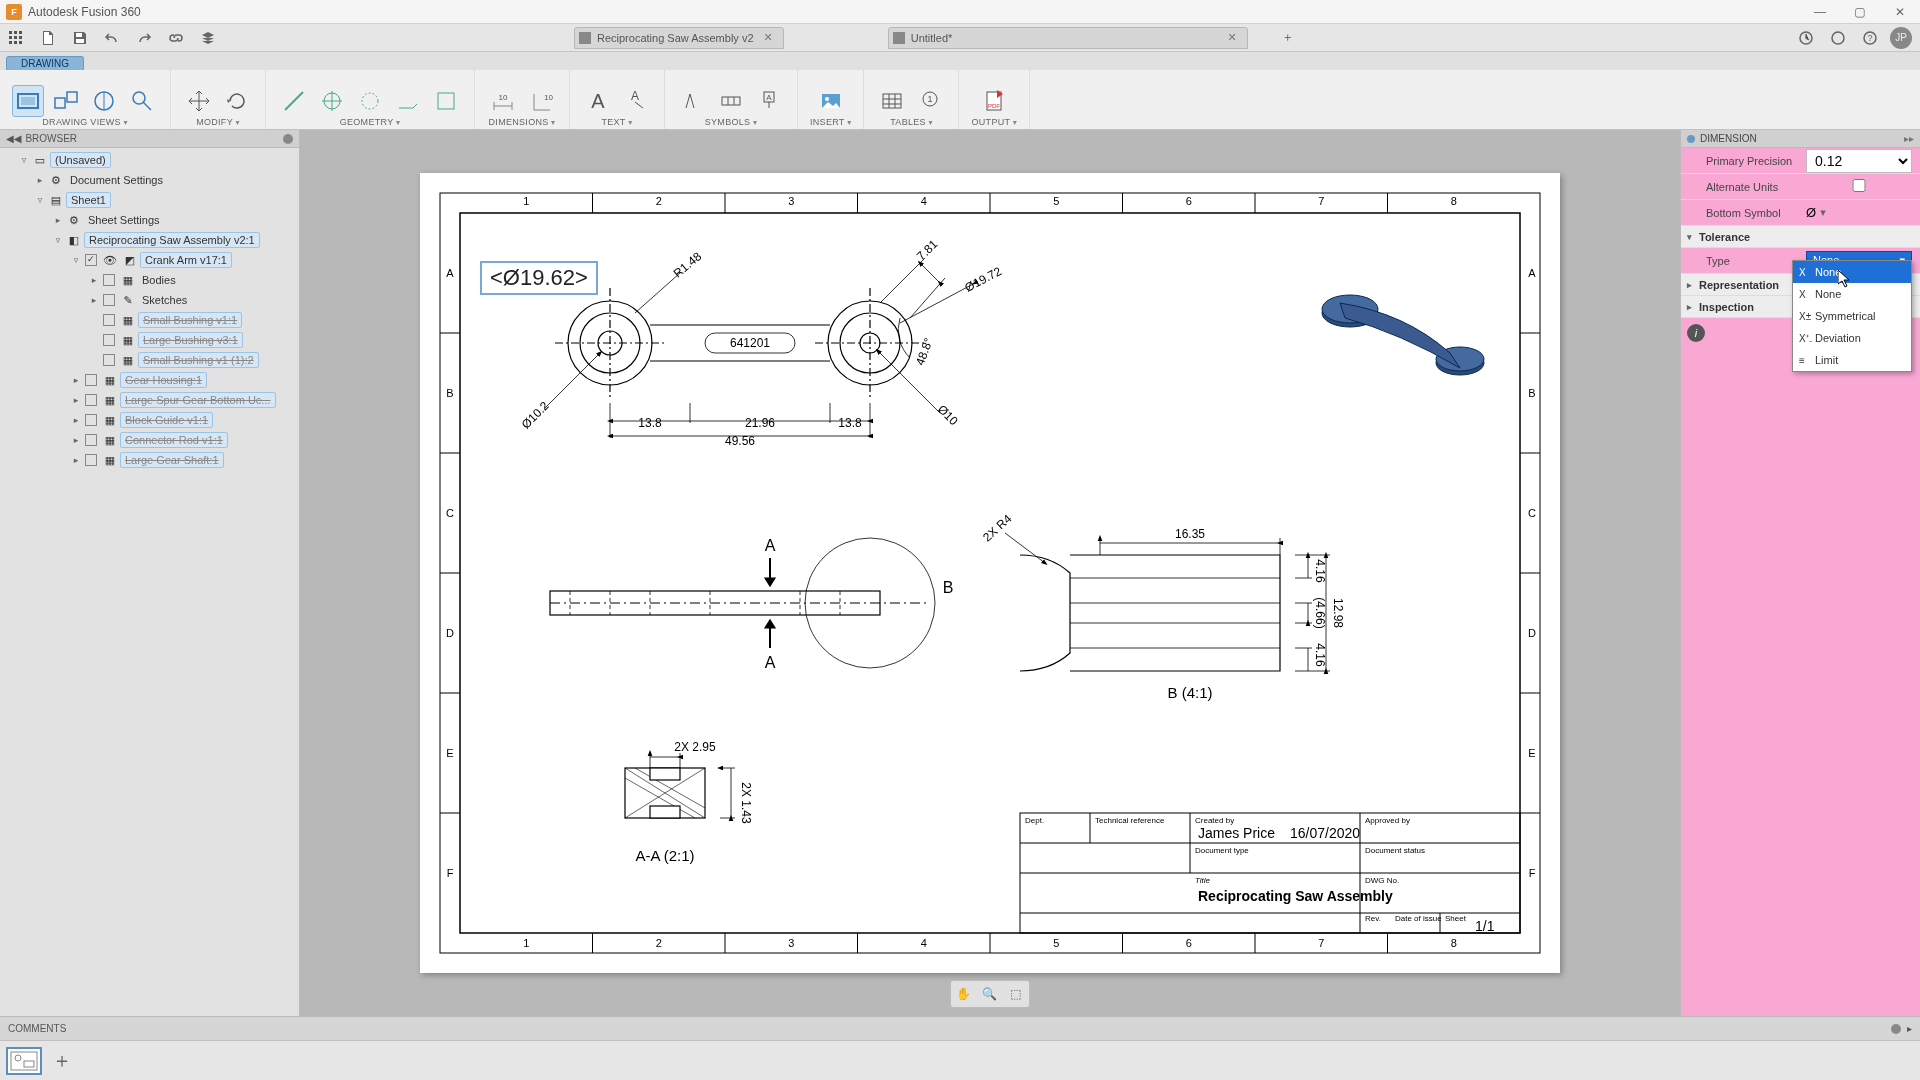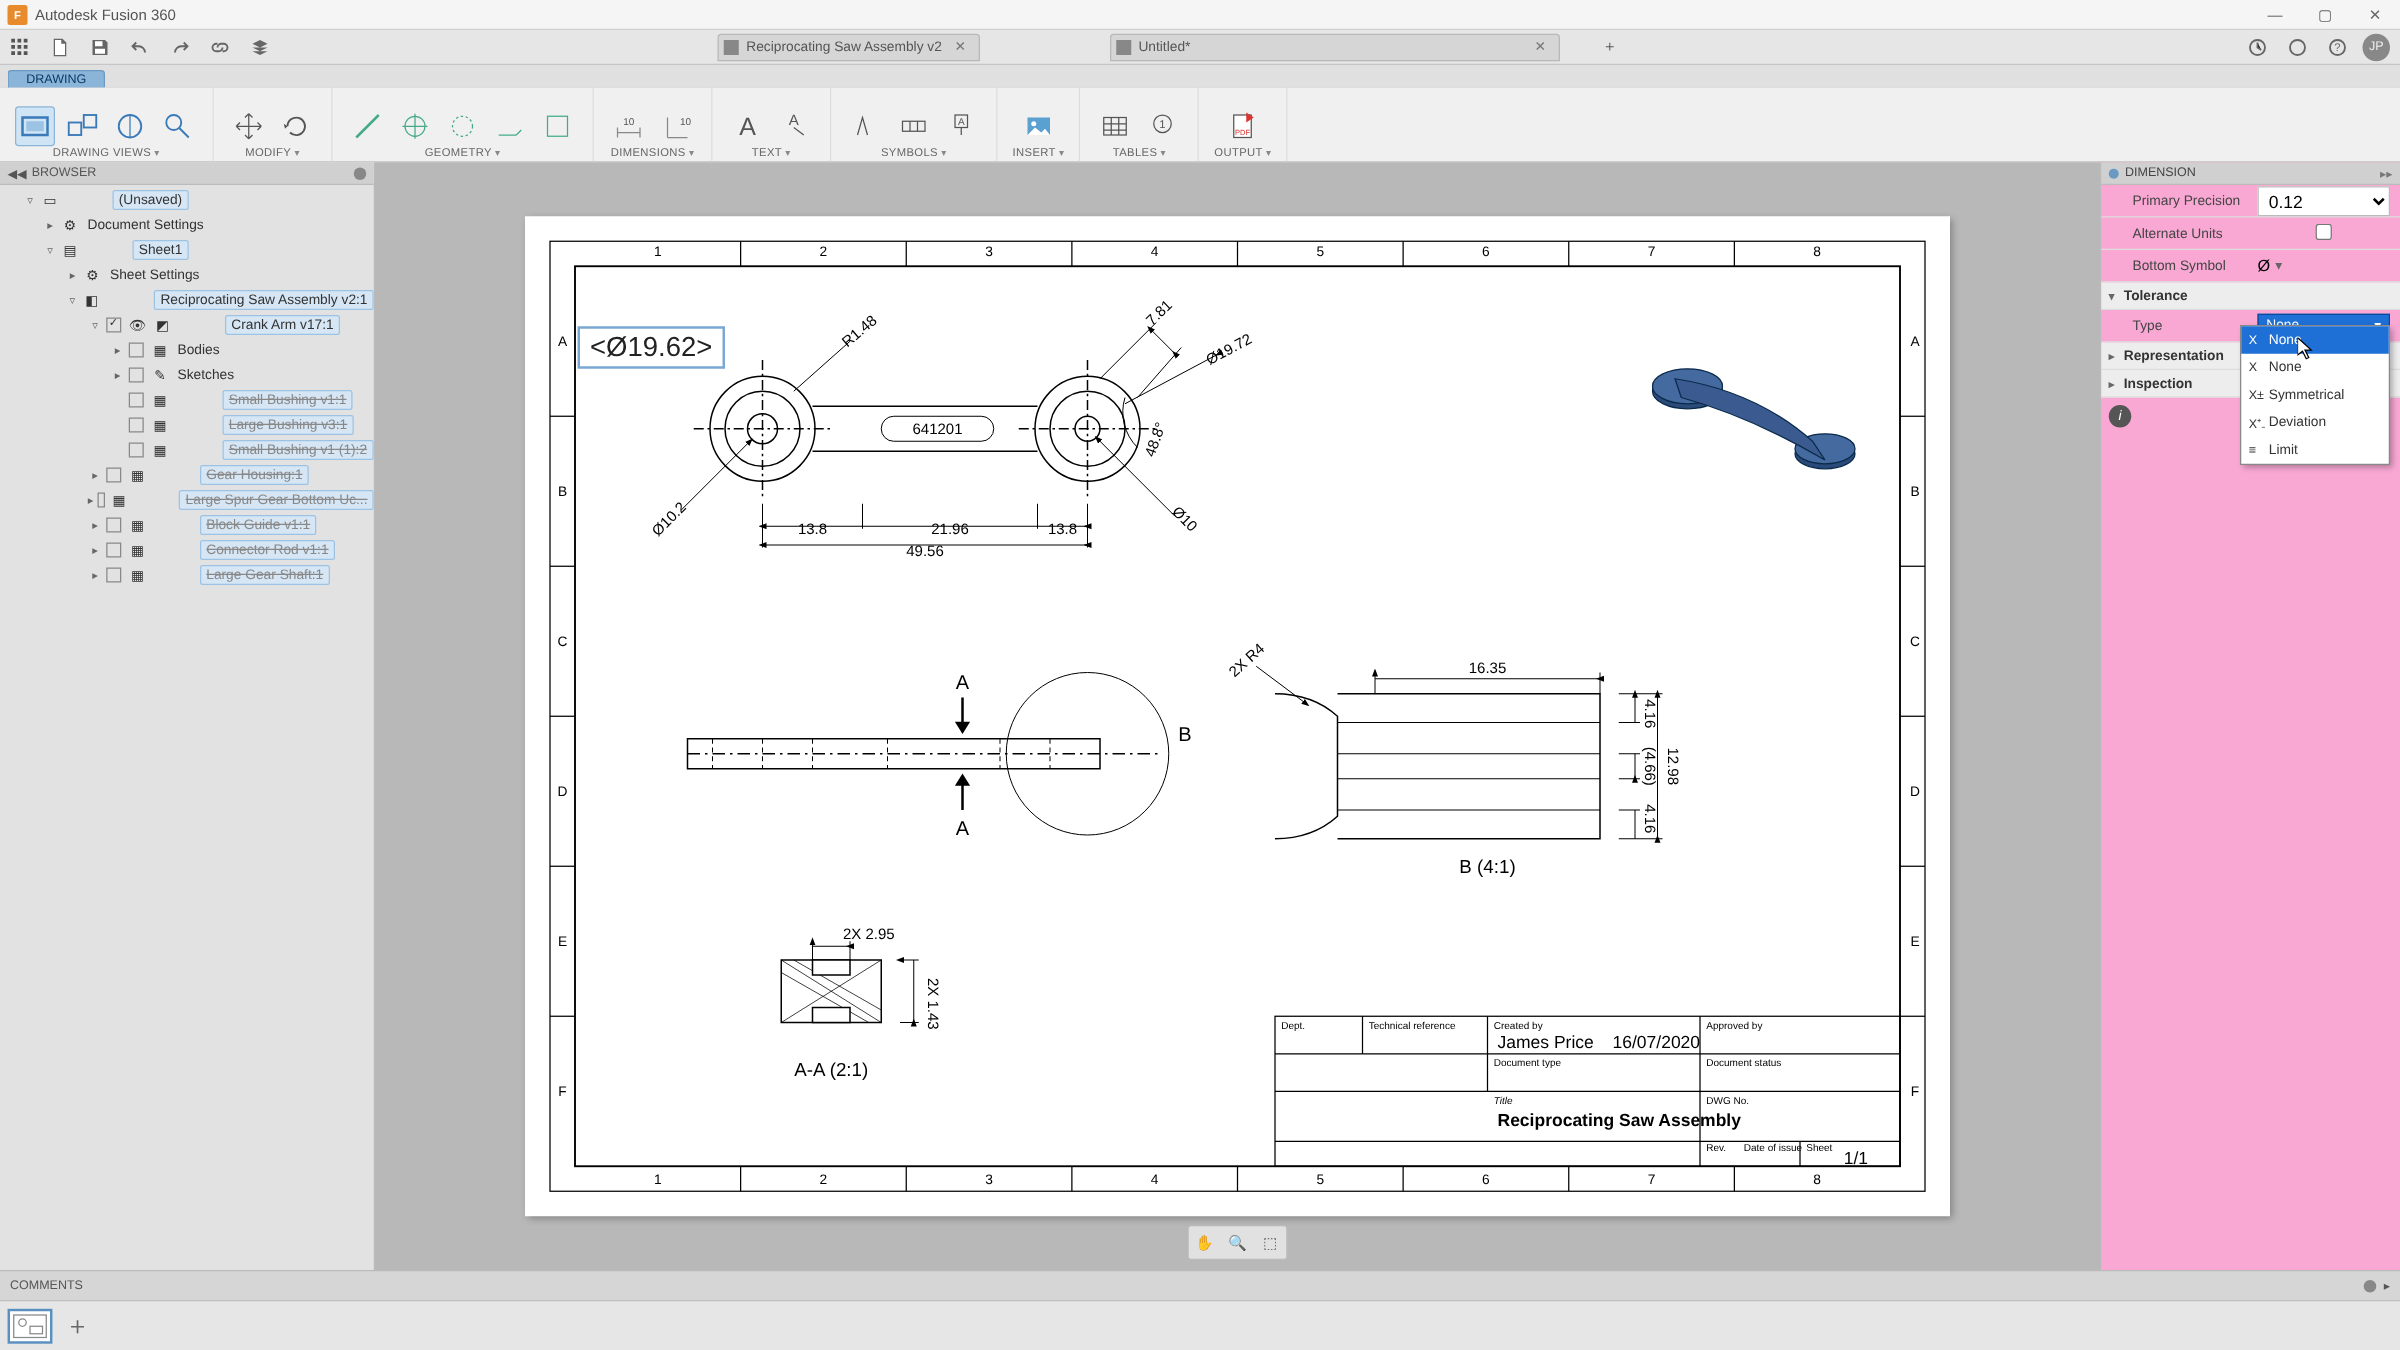--- a/index.html
+++ b/index.html
@@ -52,21 +52,21 @@
 .tree-row .ic { width: 14px; height: 14px; margin: 0 3px; display: inline-flex; align-items: center; justify-content: center; }
 .tree-row .cb { width: 12px; height: 12px; border: 1px solid #888; margin: 0 3px; }
 .tree-row .cb.checked::after { content: "✓"; font-size: 9px; color: #333; position: relative; top: -3px; left: 1px;}
 .tree-row .lbl { padding: 1px 4px; }
 .tree-row.depth1 { padding-left: 18px; }
 .tree-row.depth2 { padding-left: 34px; }
 .tree-row.depth3 { padding-left: 52px; }
 .tree-row.depth4 { padding-left: 70px; }
 .tree-row.depth5 { padding-left: 88px; }
 .tree-row .strike { text-decoration: line-through; color: #888; }
-.tree-row .sel { background: #d6e6f5; border: 1px solid #9cc3e4; border-radius: 2px; margin-left: 40px;}
+.tree-row .sel { background: #d6e6f5; border: 1px solid #9cc3e4; border-radius: 2px;}
 
 
 .canvas-wrap { flex: 1; background: #b8b8b8; display: flex; align-items: center; justify-content: center; position: relative; }
 .sheet { width: 1140px; height: 800px; background: #fff; box-shadow: 2px 2px 6px rgba(0,0,0,.3); position: relative; }
 .dwg-svg { position: absolute; inset: 0; }
 
 
 .props { width: 240px; background: #f9a8d4; border-left: 1px solid #bbb; display: flex; flex-direction: column; font-size: 11px;}
 .props-head { height: 18px; background: #d0d0d0; display: flex; align-items: center; padding: 0 6px; font-size: 10px; color: #444; border-bottom: 1px solid #bbb;}
 .props-head .dot { width: 8px; height: 8px; border-radius: 50%; background: #6a9ac4; margin-right: 5px;}
@@ -94,21 +94,21 @@
 .sheet-nav { height: 40px; background: #e6e6e6; border-top: 1px solid #c0c0c0; display: flex; align-items: center; padding: 0 6px; gap: 8px;}
 .sheet-thumb { width: 36px; height: 28px; border: 2px solid #5a8fc0; background: #fff; display: flex; align-items: center; justify-content: center;}
 .sheet-thumb svg { width: 28px; height: 20px;}
 .add-sheet { width: 24px; height: 24px; font-size: 20px; color: #666; display: flex; align-items: center; justify-content: center;}
 
 
 .view-ctrls { position: absolute; bottom: 8px; left: 50%; transform: translateX(-50%); display: flex; gap: 4px; background: rgba(230,230,230,.9); border: 1px solid #bbb; border-radius: 3px; padding: 2px;}
 .view-ctrls .vbtn { width: 22px; height: 22px; display: flex; align-items: center; justify-content: center; color: #555;}
 
 
-.dim-edit { position: absolute; left: 42px; top: 88px; background: #fff; border: 2px solid #7aa8d4; padding: 2px 8px; font-size: 22px; font-family: Arial; color: #222; }
+.dim-edit { position: absolute; left: 60px; top: 88px; background: #fff; border: 2px solid #7aa8d4; padding: 2px 8px; font-size: 22px; font-family: Arial; color: #222; }
 
 </style>
 </head>
 <body>
 
 <div class="titlebar">
   <div class="app-icon">F</div>
   <div class="title">Autodesk Fusion 360</div>
   <div class="spacer"></div>
   <div class="winbtn">—</div>

